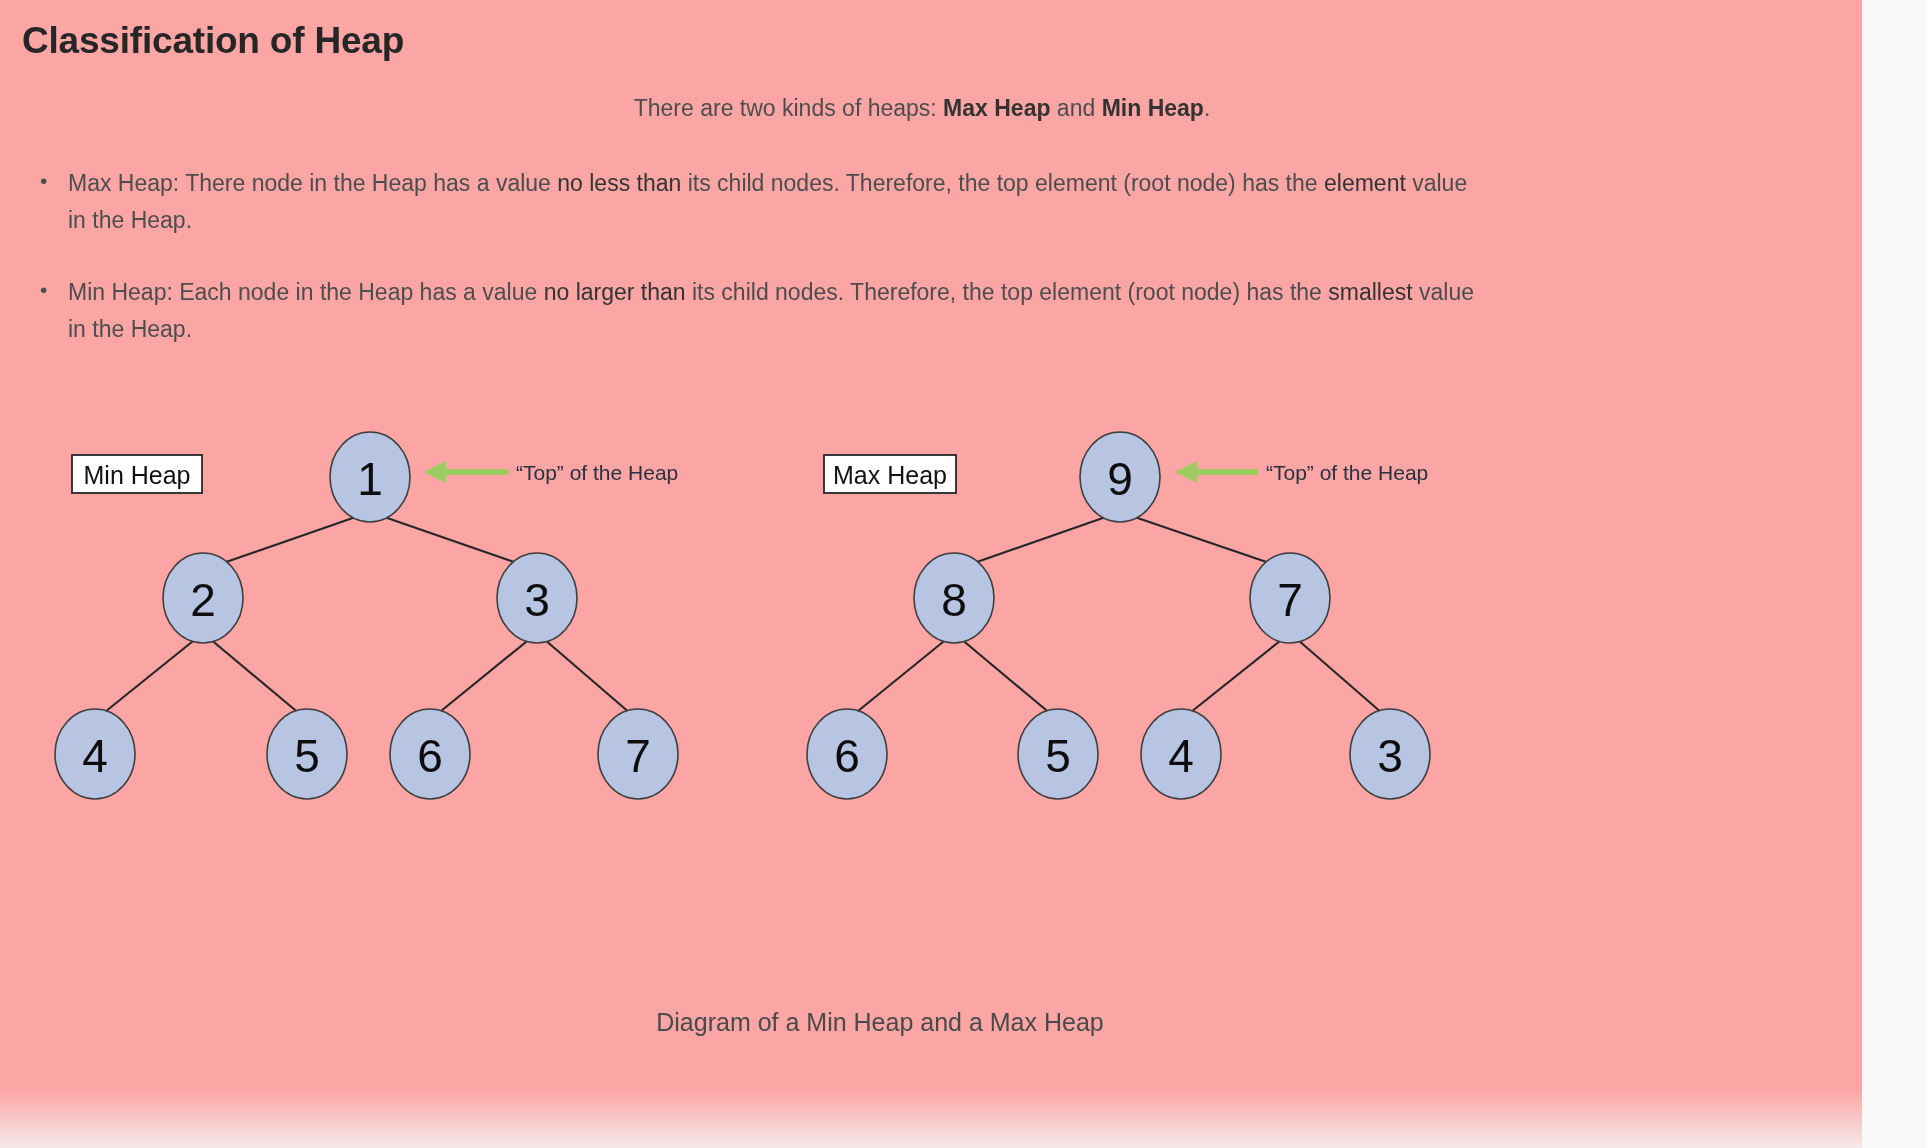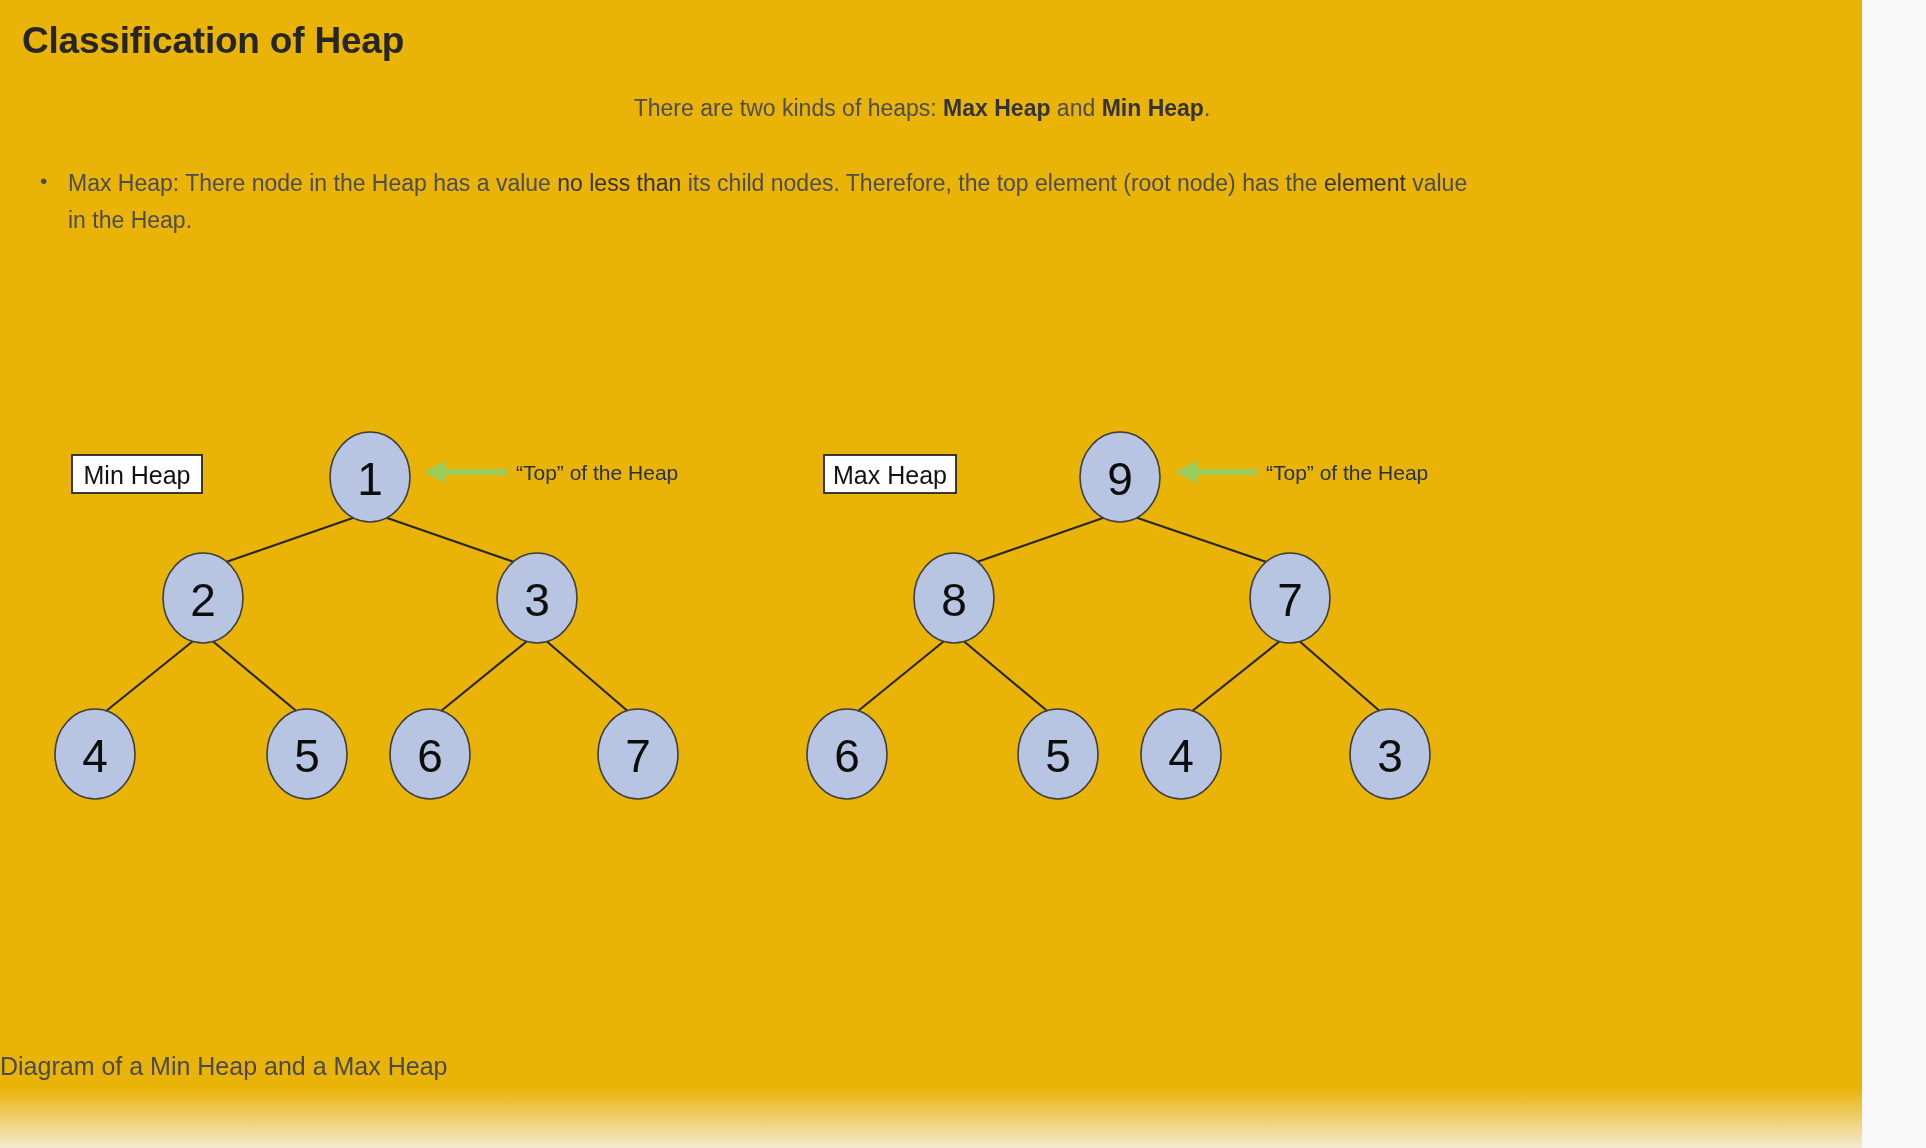--- a/index.html
+++ b/index.html
@@ -11,21 +11,21 @@
     font-family: "Liberation Sans", sans-serif;
     overflow: hidden;
     position: relative;
   }
 
   #page {
     position: absolute;
     left: 0; top: 0;
     width: 1862px;
     height: 1148px;
-    background: #eab308;
+    background: #fca5a5;
   }
 
   #page-shade {
     position: absolute;
     left: 1862px; top: 0;
     width: 64px; height: 1148px;
     background: #f8f8f9;
   }
 
   
@@ -133,40 +133,41 @@
   .top-note {
     font-family: "Liberation Sans", sans-serif;
     font-size: 21px;
     fill: #27313f;
     dominant-baseline: central;
   }
 
   #caption {
     position: absolute;
     left: 0;
-    top: 1052px;
+    top: 1008px;
     width: 1760px;
-    text-align: left;
+    text-align: center;
     font-size: 25px;
     color: #4a4a4a;
   }
 </style>
 </head>
 <body>
 
 <div id="page">
 
   <div id="content">
 
     <h1 id="heading">Classification of Heap</h1>
 
     <p id="intro"><span>There are two kinds of heaps: </span><b>Max Heap</b><span> and </span><b>Min Heap</b><span>.</span></p>
 
     <ul id="bullets">
       <li><span>Max Heap: There node in the Heap has a value </span><b>no less than</b><span> its child nodes. Therefore, the top element (root node) has the </span><b>element</b><span> value in the Heap.</span></li>
+      <li><span>Min Heap: Each node in the Heap has a value </span><b>no larger than</b><span> its child nodes. Therefore, the top element (root node) has the </span><b>smallest</b><span> value in the Heap.</span></li>
     </ul>
   </div>
 
   <div id="diagram-wrap">
     <svg id="diagram-svg" width="1862" height="560" viewBox="0 0 1862 560">
 
       <g>
 
         <line class="edge-line" x1="370" y1="82" x2="203" y2="140"></line>
         <line class="edge-line" x1="370" y1="82" x2="537" y2="140"></line>

